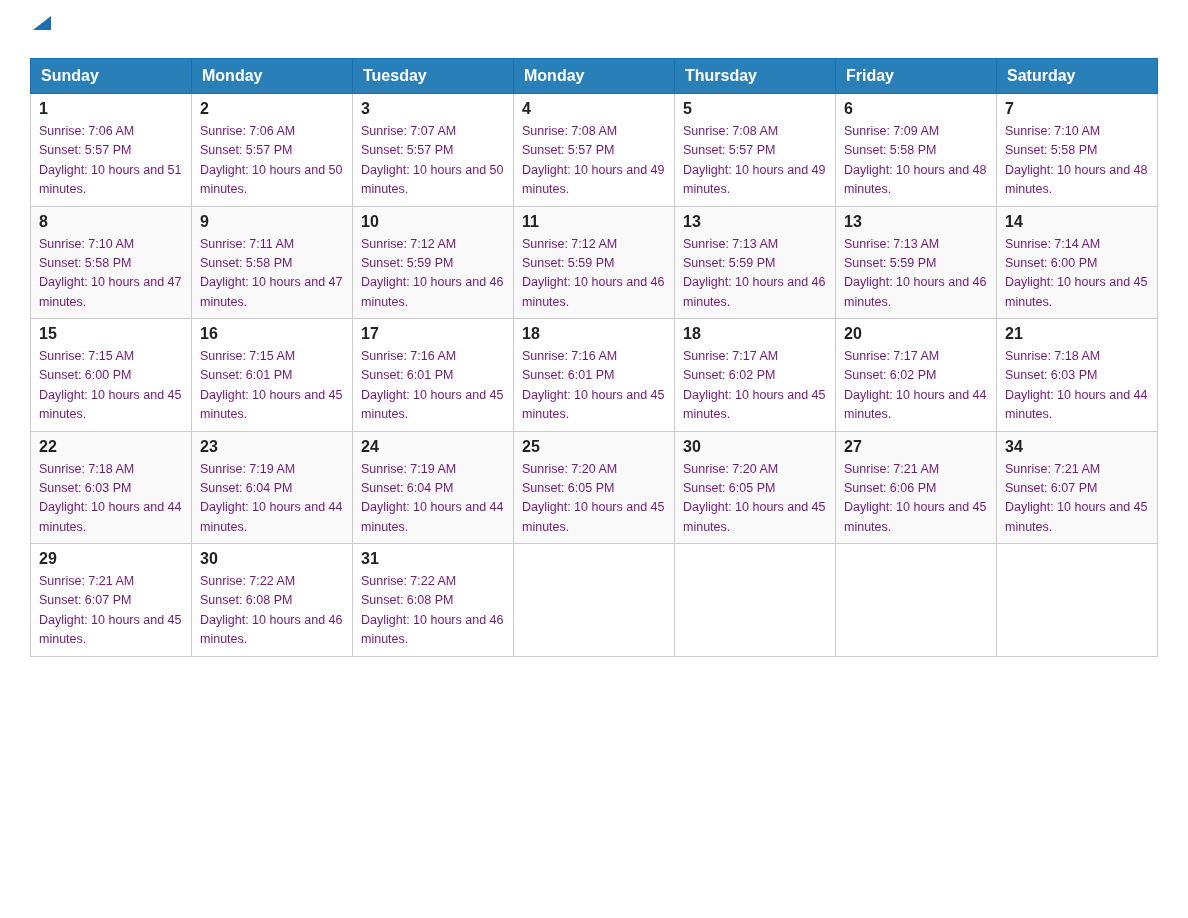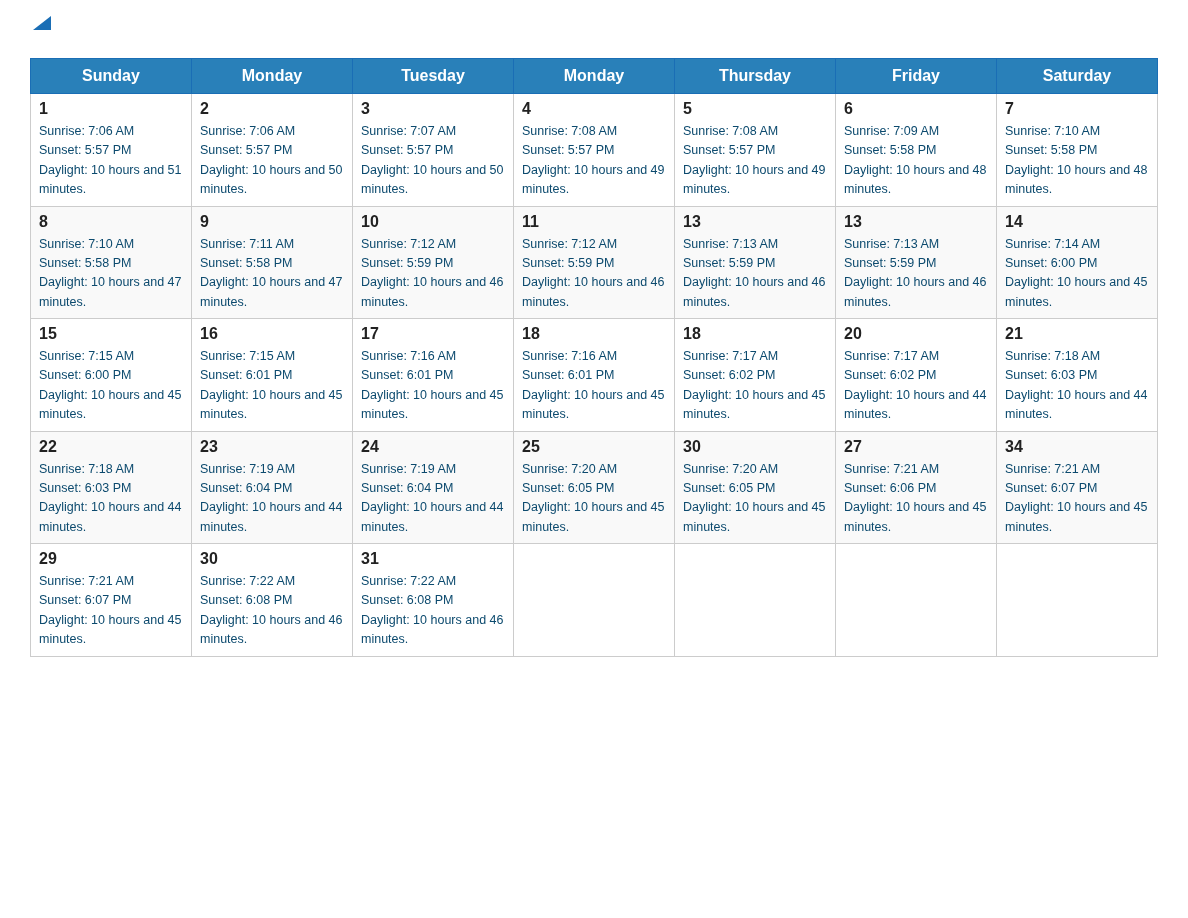--- a/index.html
+++ b/index.html
@@ -39,21 +39,21 @@
       width: 100%;
       border-collapse: collapse;
       border: 1px solid #aaa;
     }
     .calendar-table th {
       background: #2980b9;
       color: #fff;
       font-size: 16px;
       font-weight: bold;
       padding: 8px 10px;
-      text-align: center;
+      text-align: left;
       border: 1px solid #1a6eb5;
     }
     .calendar-table td {
       vertical-align: top;
       padding: 6px 8px;
       border: 1px solid #ccc;
       font-size: 13px;
       color: #333;
       width: 14.28%;
       min-height: 110px;
@@ -62,21 +62,21 @@
     .day-number {
       font-size: 16px;
       font-weight: bold;
       color: #222;
       display: block;
       margin-bottom: 4px;
     }
     .day-info {
       font-size: 12.5px;
       line-height: 1.55;
-      color: #0c4a6e;
+      color: #701a75;
     }
     .calendar-table tr:nth-child(even) td {
       background: #f9f9f9;
     }
     .calendar-table tr td:empty {
       background: #fff;
     }
     .logo-wrapper {
       display: flex;
       flex-direction: row;

